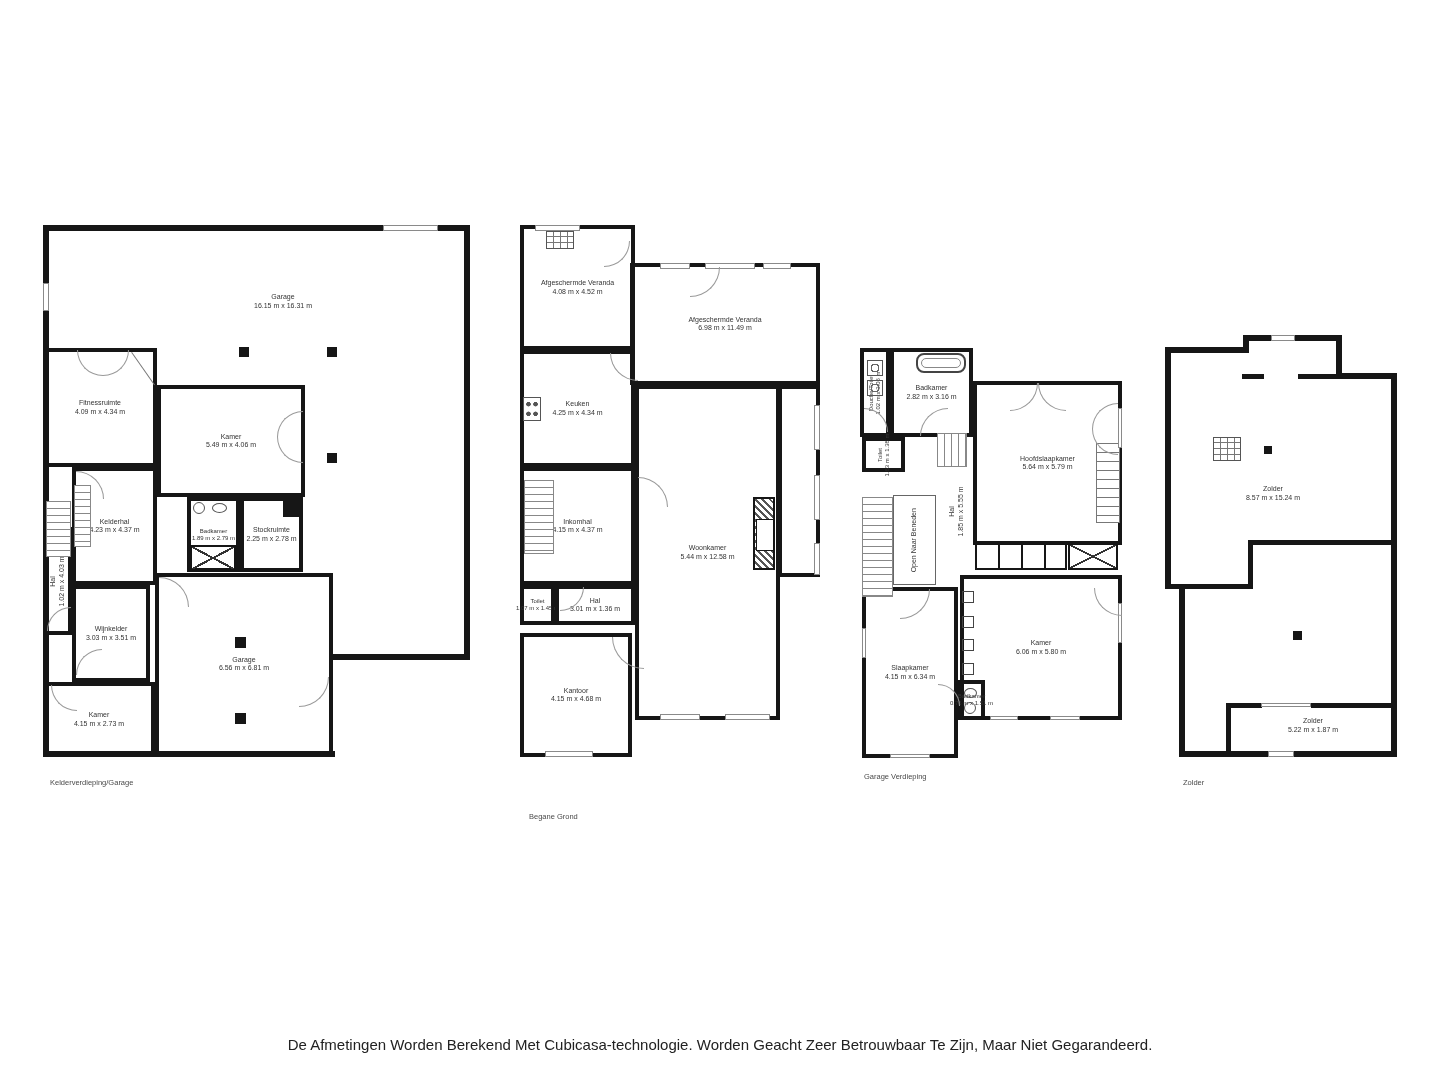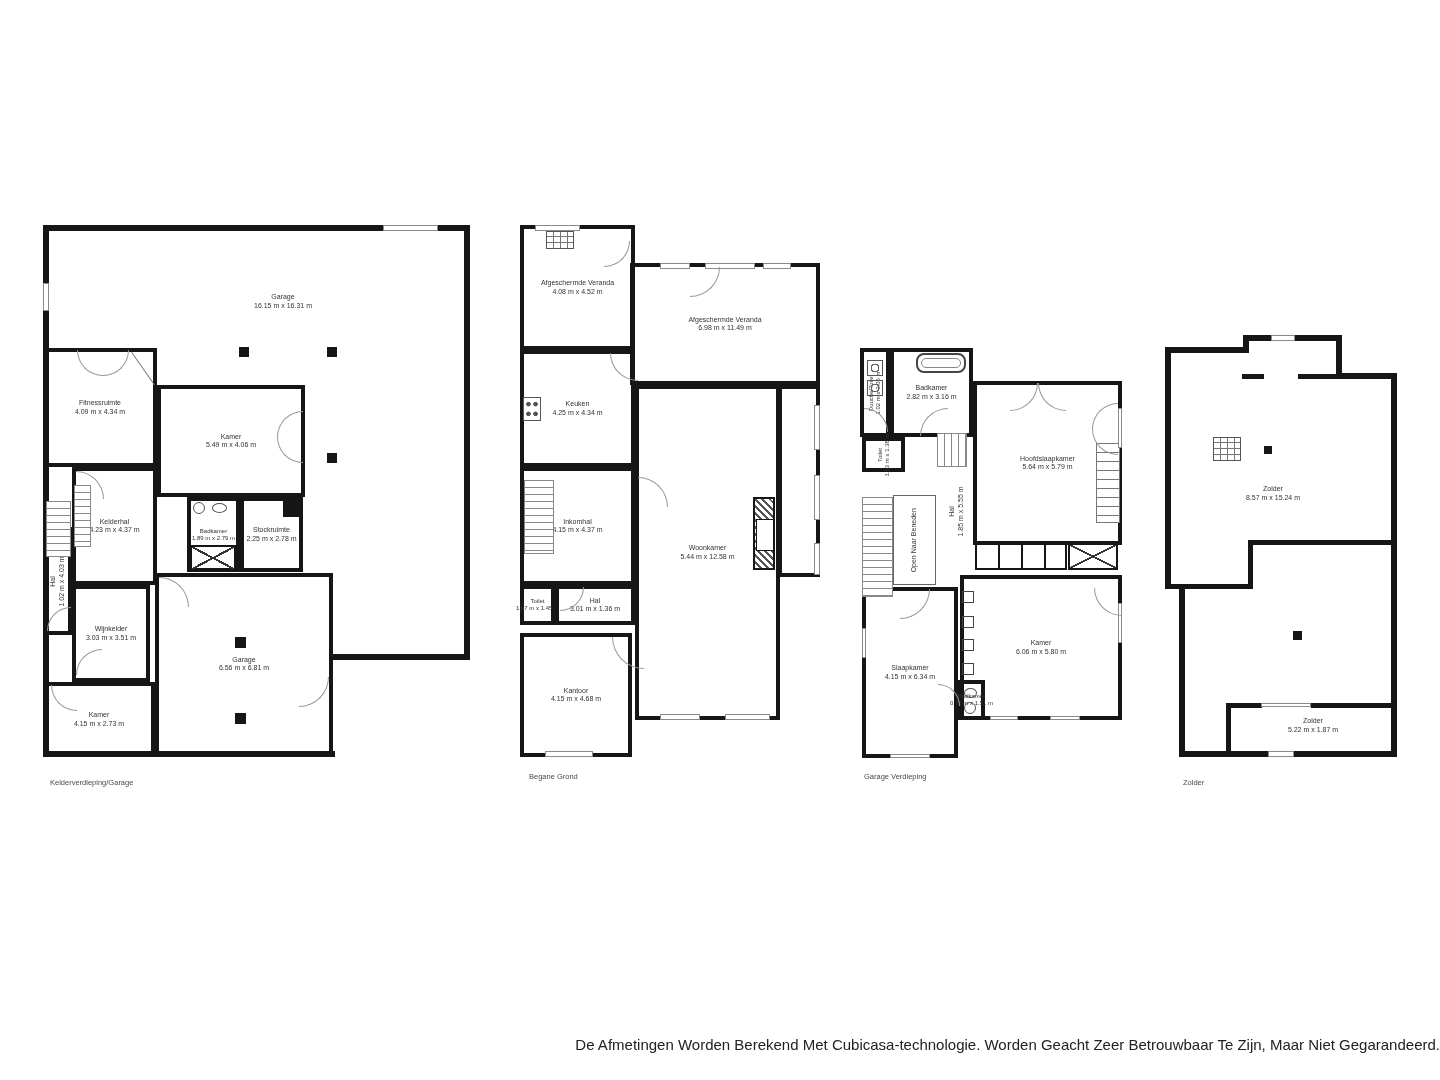--- a/index.html
+++ b/index.html
@@ -43,21 +43,21 @@
      radial-gradient(circle at 50% 50%,transparent 3.5px,#666 3.5px 4.5px,transparent 4.5px);}
   .roundfix{position:absolute;border:1px solid #555;border-radius:50%;box-sizing:border-box;}
   .cab{position:absolute;border:1px solid #444;box-sizing:border-box;}
   .arc{position:absolute;box-sizing:border-box;}
   .q-bl{border-left:1px solid #999;border-bottom:1px solid #999;border-bottom-left-radius:100%;}
   .q-br{border-right:1px solid #999;border-bottom:1px solid #999;border-bottom-right-radius:100%;}
   .q-tl{border-left:1px solid #999;border-top:1px solid #999;border-top-left-radius:100%;}
   .q-tr{border-right:1px solid #999;border-top:1px solid #999;border-top-right-radius:100%;}
   .diag{position:absolute;height:1px;background:#777;transform-origin:left top;}
   .caption{position:absolute;font-size:7.5px;color:#4a4a4a;}
-  .disclaimer{position:absolute;left:0;top:1036px;width:1440px;text-align:right;
+  .disclaimer{position:absolute;left:0;top:1036px;width:1440px;text-align:center;
               font-size:15px;color:#222;}
 </style>
 </head>
 <body>
 
 <div class="plan" style="left:43px;top:225px;width:427px;height:532px;">
   <div class="wall" style="left:0;top:0;width:427px;height:6px;"></div>
   <div class="wall" style="left:0;top:0;width:6px;height:532px;"></div>
   <div class="wall" style="left:421px;top:0;width:6px;height:435px;"></div>
   <div class="wall" style="left:288px;top:429px;width:139px;height:6px;"></div>
@@ -347,17 +347,17 @@
     <span class="name">Zolder</span>
     <span class="dims">8.57 m x 15.24 m</span>
   </div>
   <div class="lblonly" style="left:88px;top:382px;width:120px;">
     <span class="name">Zolder</span>
     <span class="dims">5.22 m x 1.87 m</span>
   </div>
 </div>
 
 <div class="caption" style="left:50px;top:770px;margin-top:8px;">Kelderverdieping/Garage</div>
-<div class="caption" style="left:522px;top:772px;padding-left:7px;">Begane Grond</div>
+<div class="caption" style="left:522px;top:812px;padding-left:7px;">Begane Grond</div>
 <div class="caption" style="left:864px;top:772px;">Garage  Verdieping</div>
 <div class="caption" style="left:1183px;top:778px;">Zolder</div>
 
 <div class="disclaimer">De Afmetingen Worden Berekend Met Cubicasa-technologie. Worden Geacht Zeer Betrouwbaar Te Zijn, Maar Niet Gegarandeerd.</div>
 
 </body></html>

